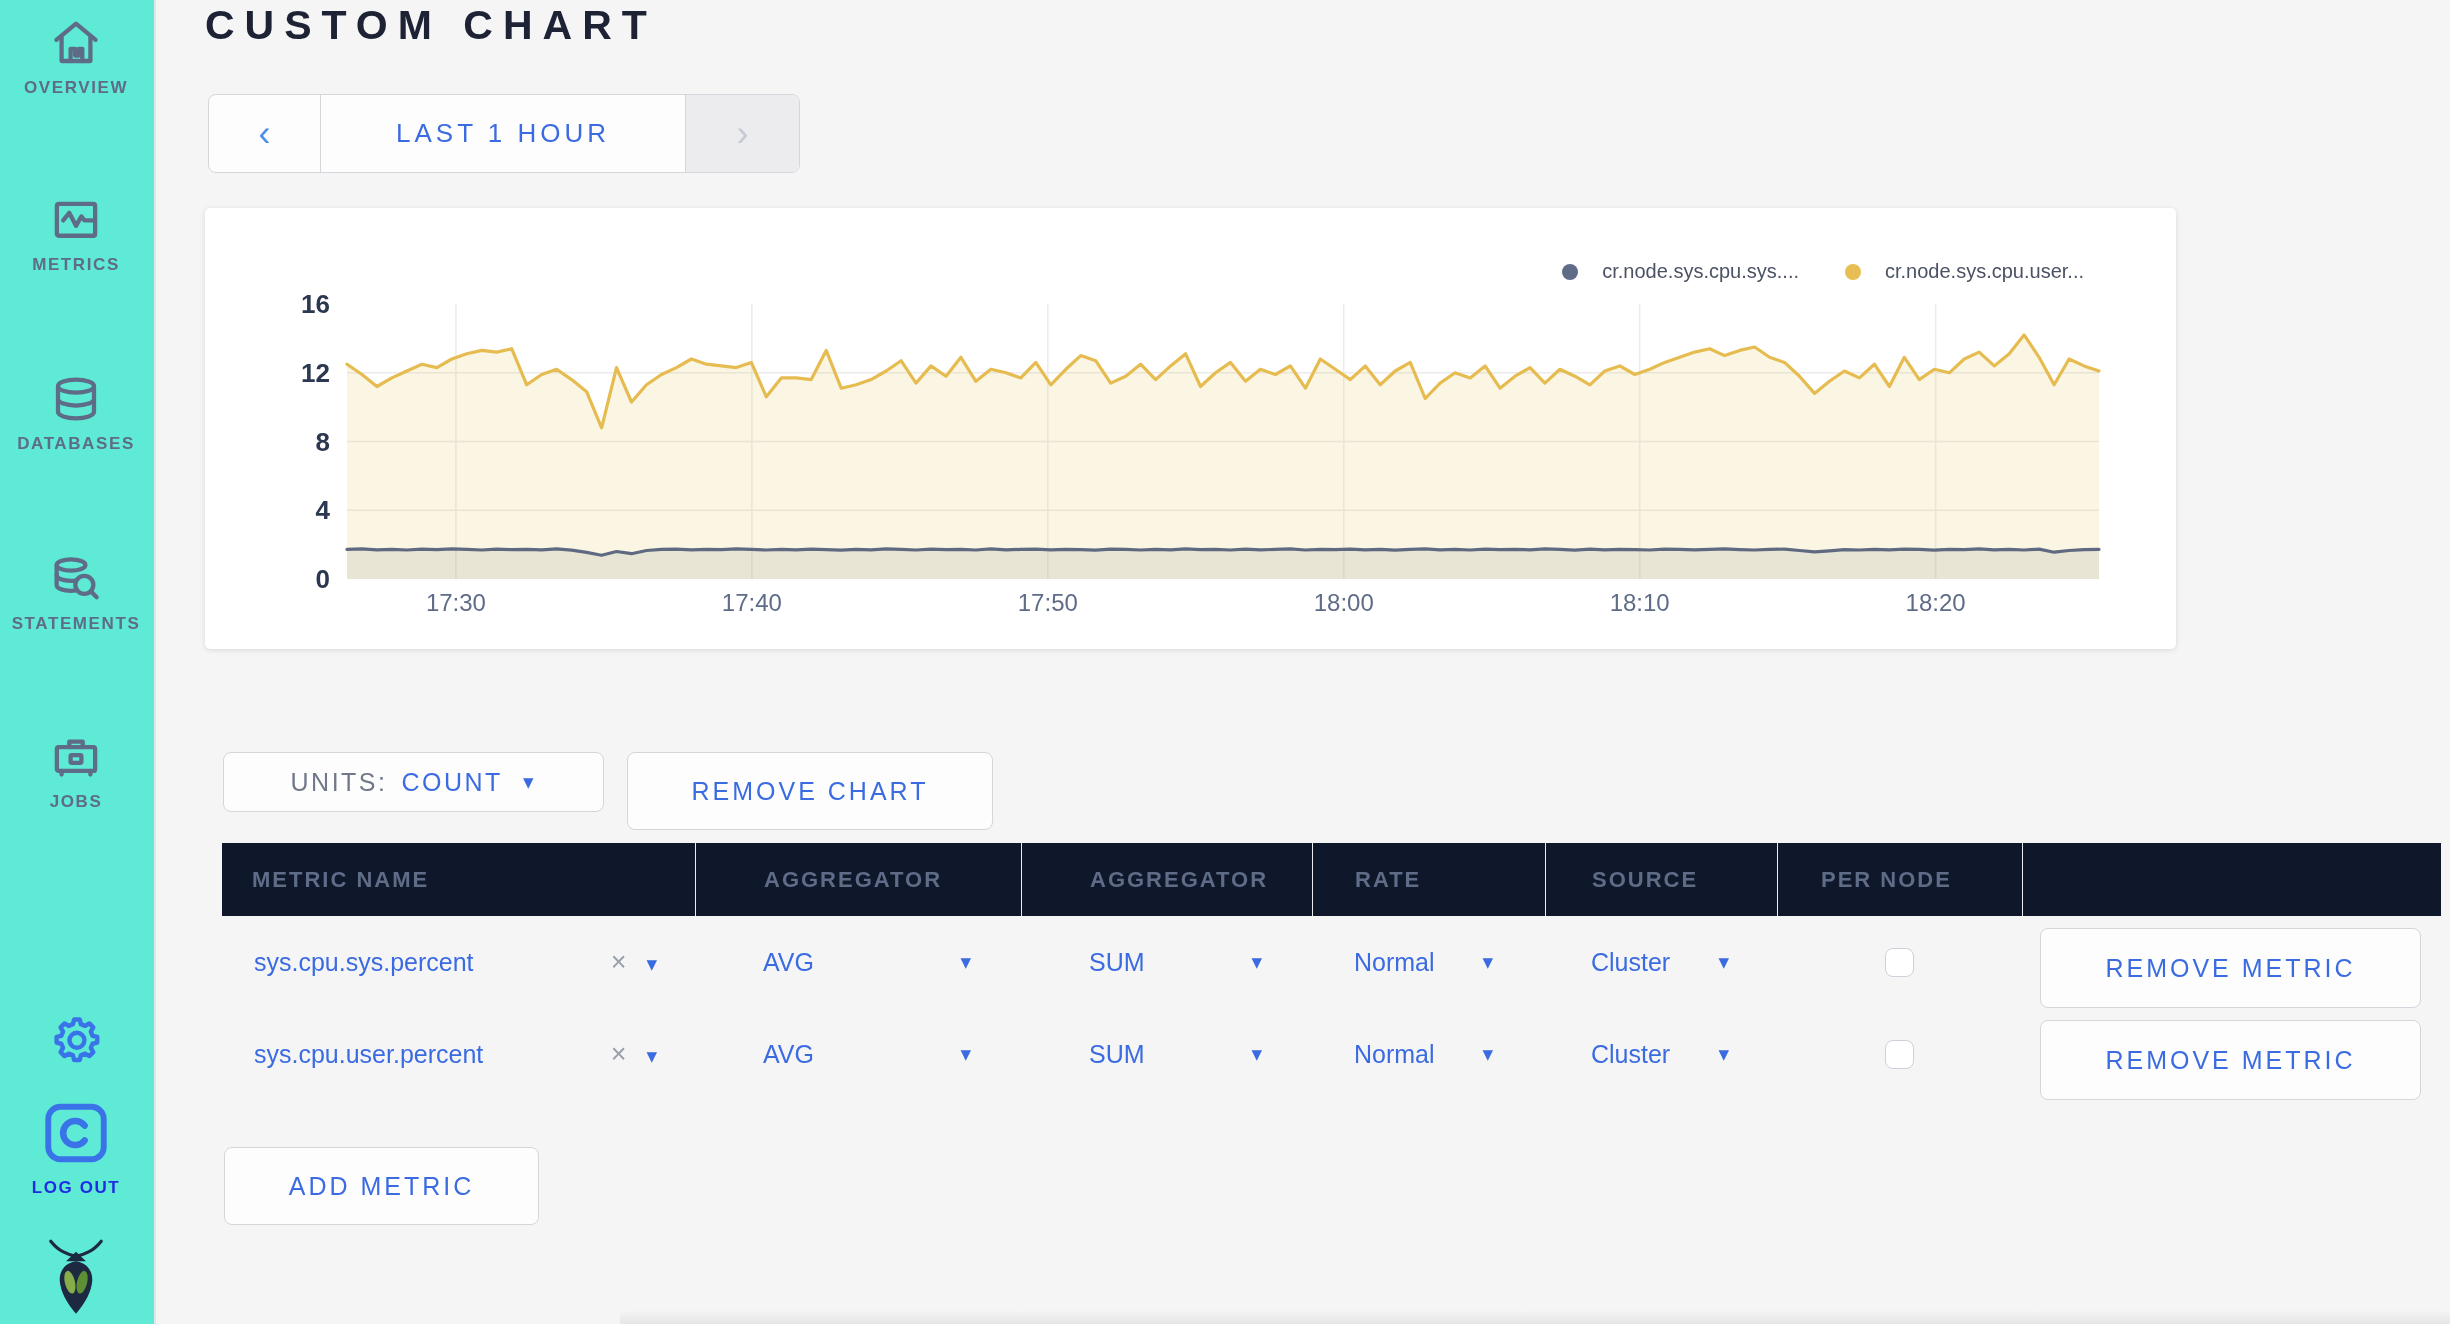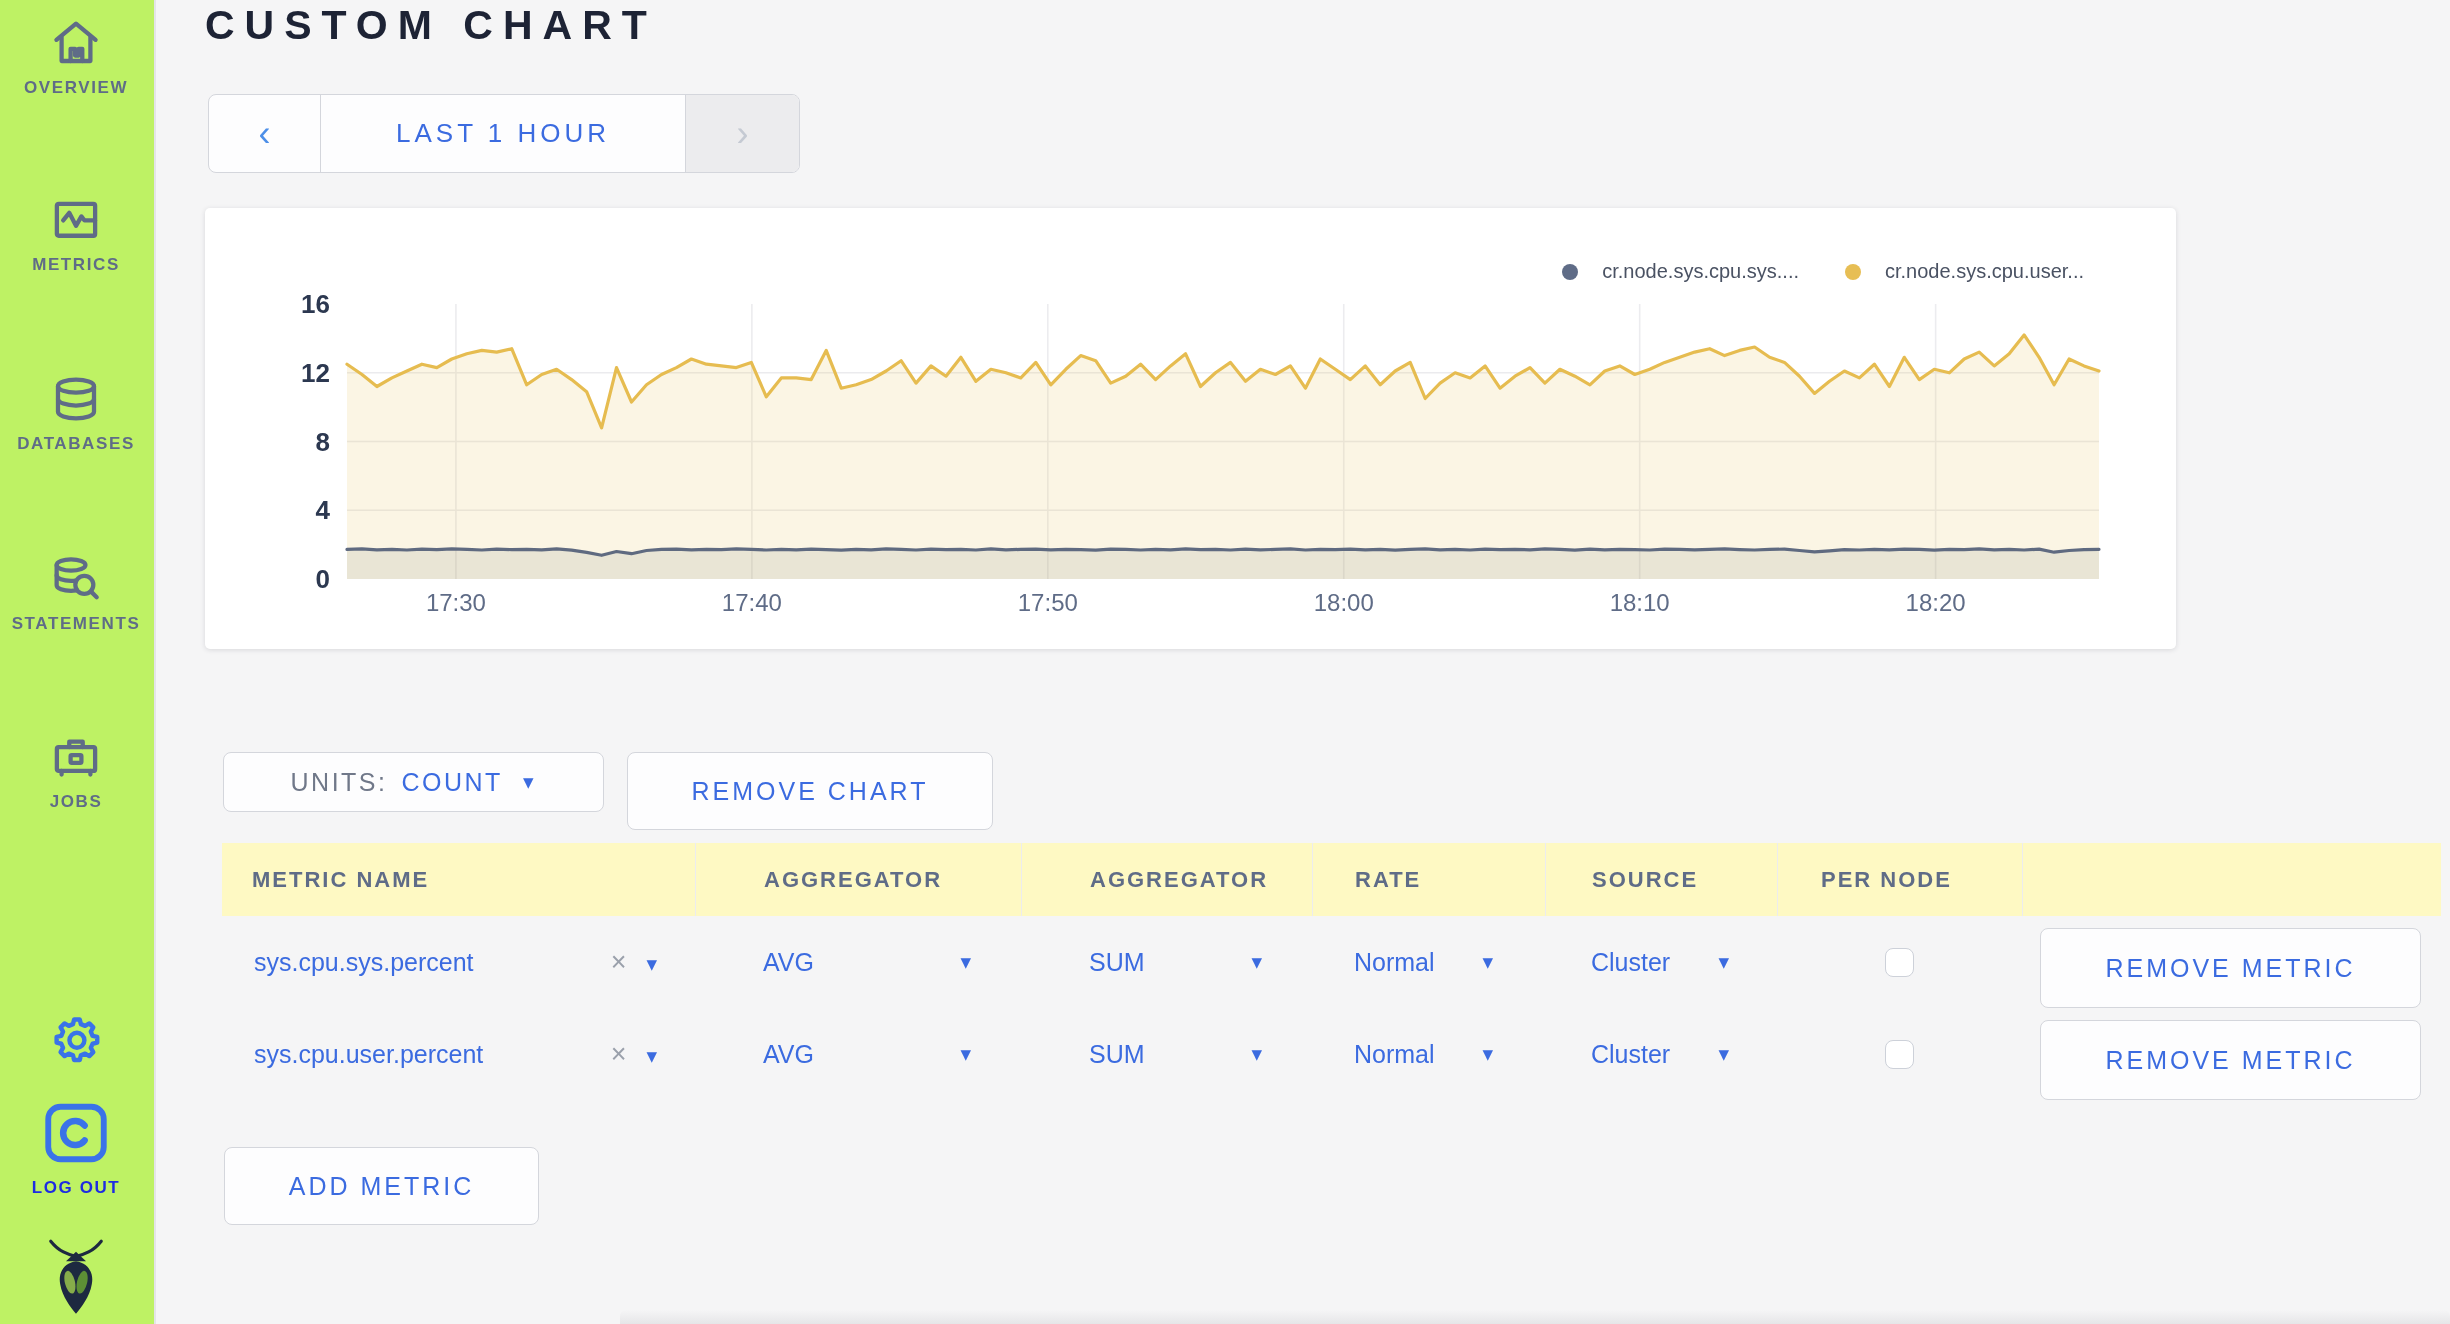--- a/index.html
+++ b/index.html
@@ -5,21 +5,21 @@
   html,body{margin:0;padding:0;}
   body{
     width:2450px;height:1324px;position:relative;overflow:hidden;
     background:#f5f5f6;
     font-family:"Liberation Sans", sans-serif;
     -webkit-font-smoothing:antialiased;
   }
   
   .sidebar{
     position:absolute;left:0;top:0;width:154px;height:1324px;
-    background:#bef264;border-right:2px solid #e4e5e8;z-index:5;
+    background:#5eead4;border-right:2px solid #e4e5e8;z-index:5;
   }
   .nav-item{position:absolute;left:0;width:152px;text-align:center;cursor:pointer;}
   .nav-item svg{display:block;margin:0 auto;}
   .nav-label{
     display:block;margin-top:8px;font-size:17px;font-weight:bold;
     letter-spacing:1.6px;color:#5f6c87;
   }
   .logout-label{color:#1e2ce2;}
   
   .main{position:absolute;left:154px;top:0;width:2296px;height:1324px;}
@@ -65,21 +65,21 @@
   
   .units-btn{position:absolute;left:69px;top:752px;width:381px;height:60px;gap:14px;}
   .units-prefix{color:#707889;letter-spacing:2.5px;}
   .units-value{color:#3b6be0;letter-spacing:2.5px;}
   .caret{color:#3b6be0;font-size:21px;margin-left:6px;}
   .remove-chart-btn{position:absolute;left:473px;top:752px;width:366px;height:78px;}
   
   .metrics-table{position:absolute;left:68px;top:843px;width:2219px;}
   .thead{
     display:grid;grid-template-columns:473px 326px 291px 233px 232px 245px 419px;
-    height:73px;background:#fef9c3;
+    height:73px;background:#0f172a;
   }
   .th{
     display:flex;align-items:center;
     font-size:22px;font-weight:bold;letter-spacing:2px;color:#5f6c87;
     border-left:1.5px solid #ececee;box-sizing:border-box;
   }
   .th:first-child{border-left:none;}
   .trow{
     display:grid;grid-template-columns:473px 326px 291px 233px 232px 245px 419px;
     height:92px;position:relative;

